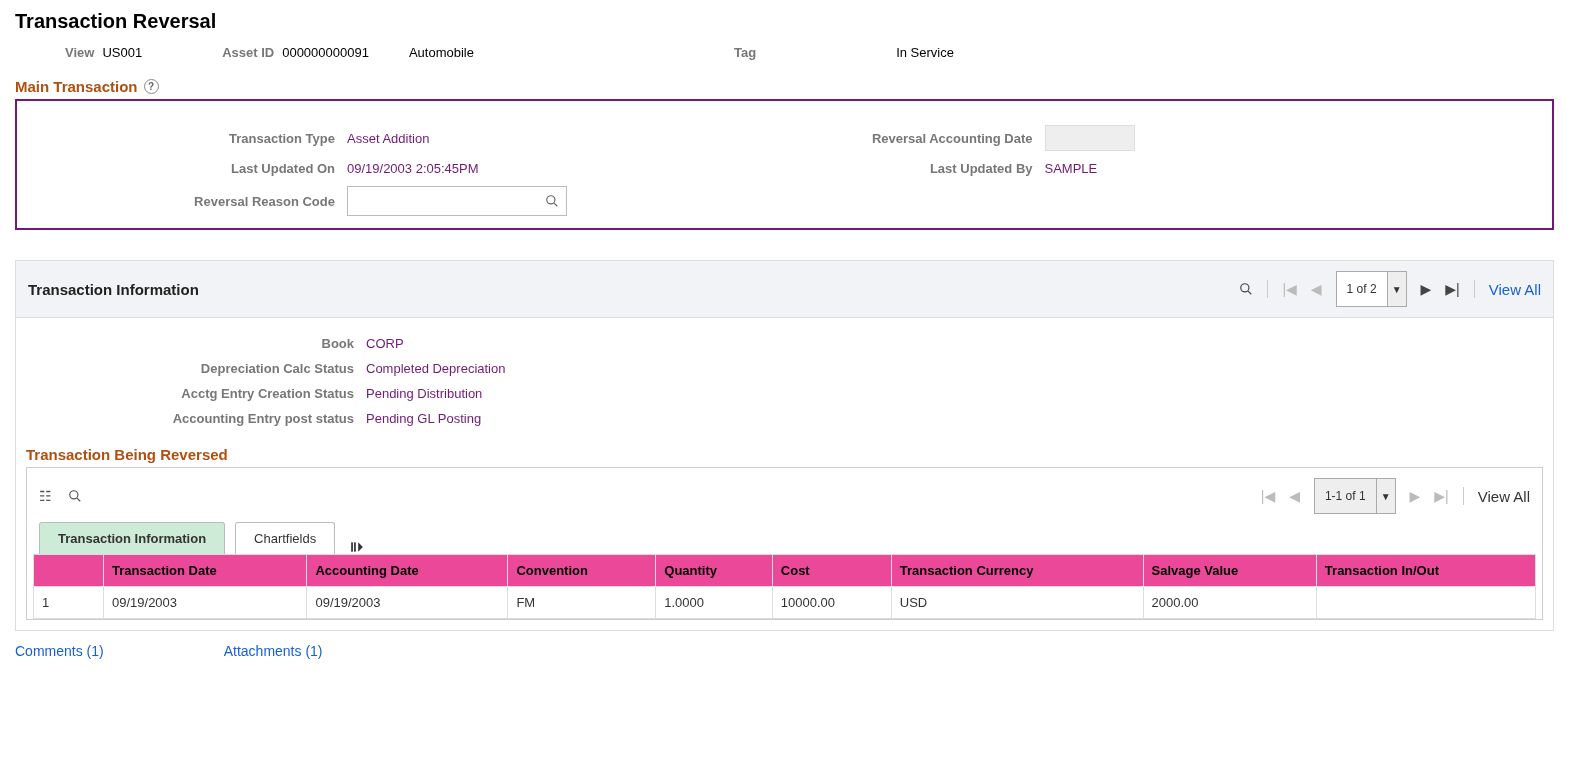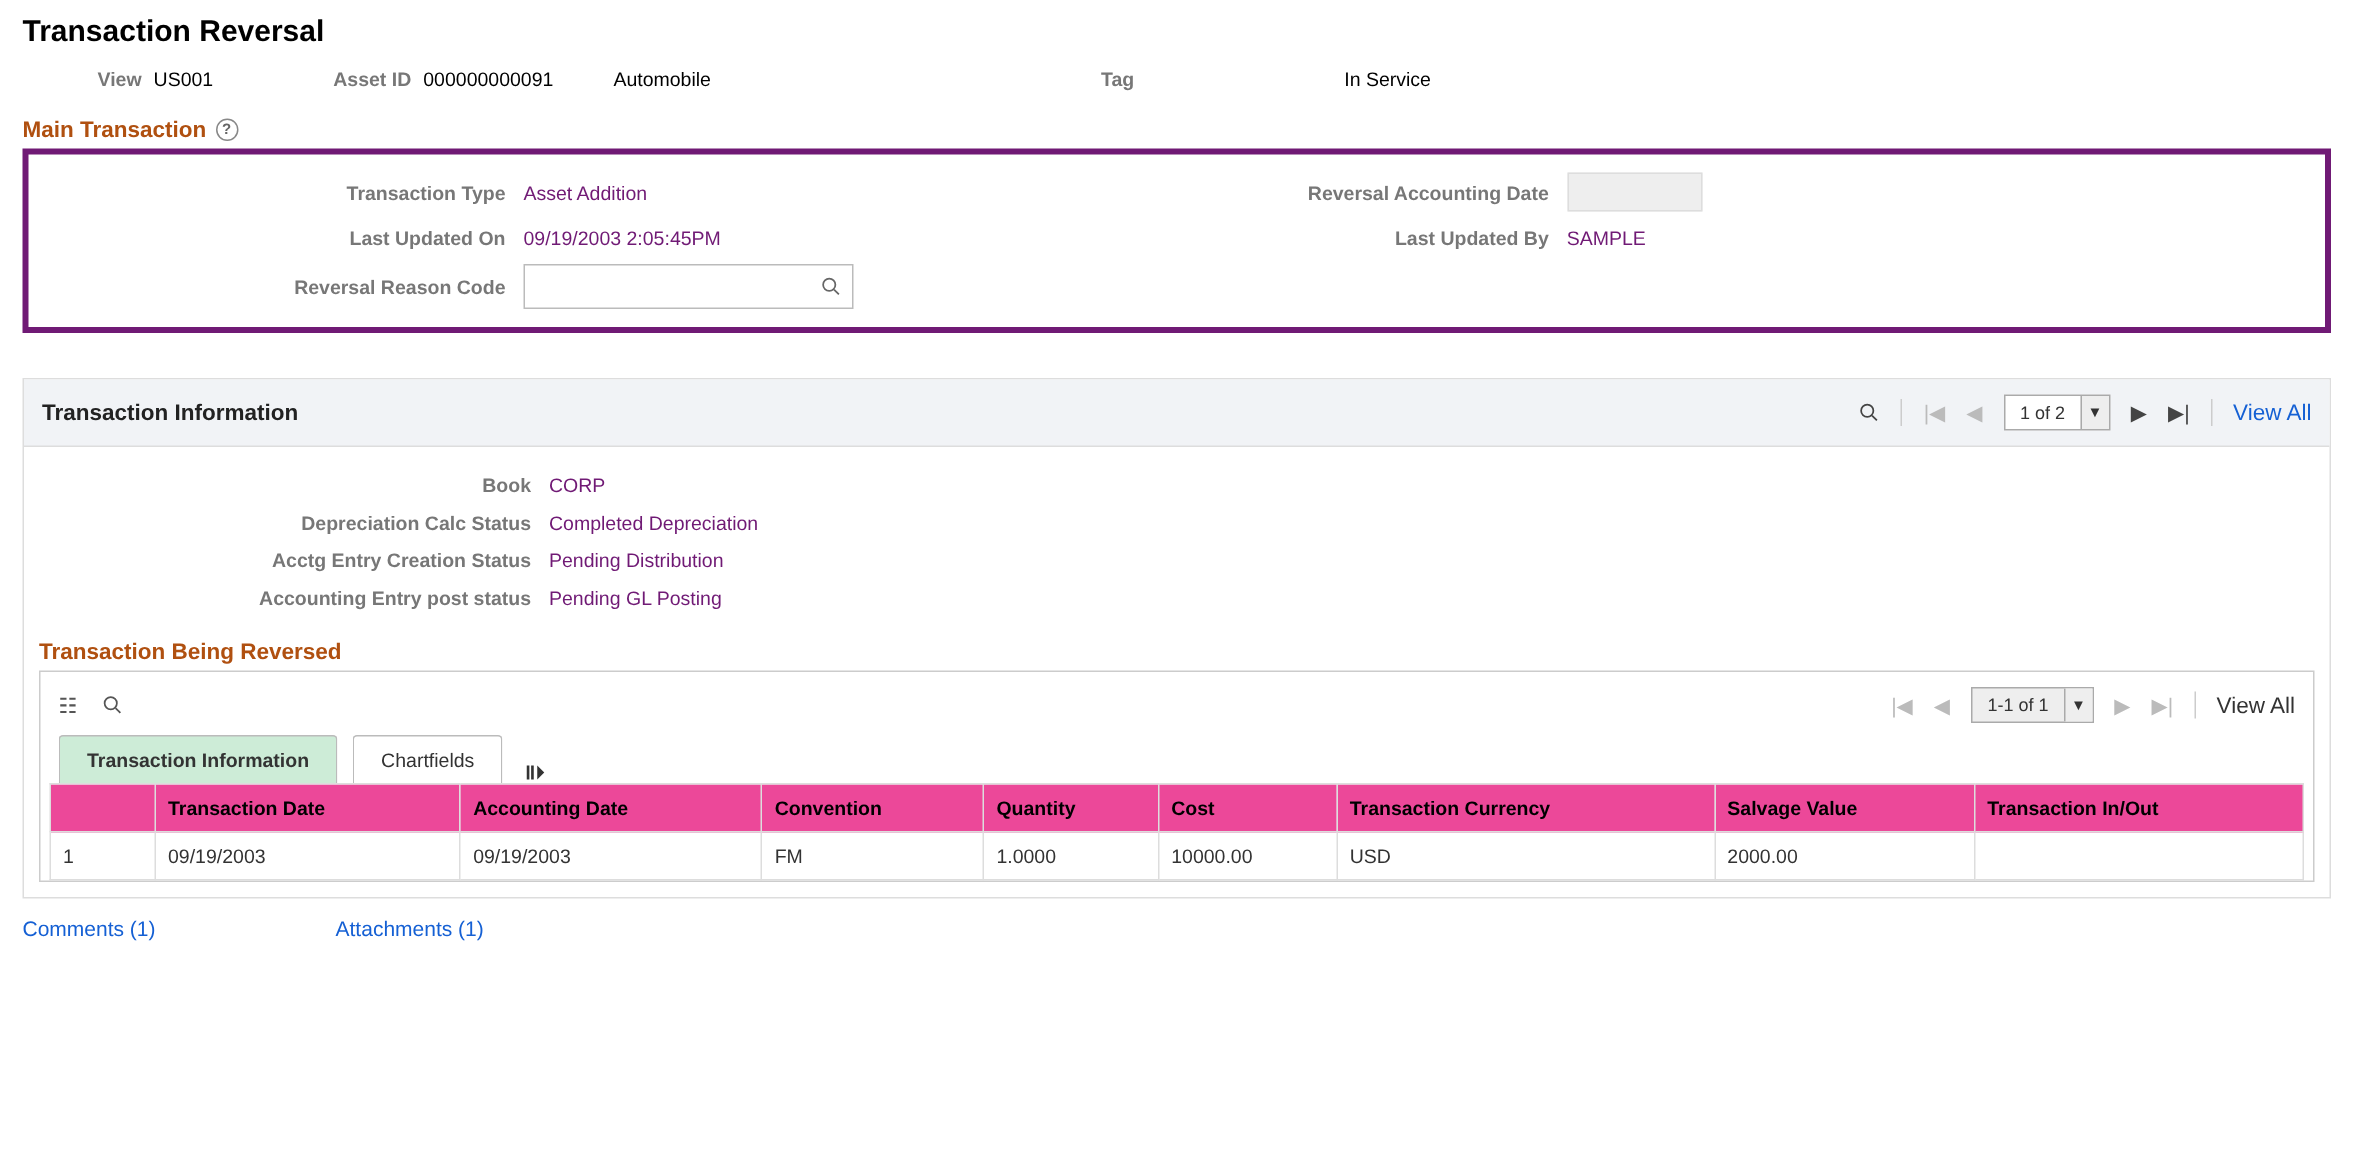--- a/index.html
+++ b/index.html
@@ -17,21 +17,21 @@
 
   .section-title {
     color: #b05010; font-weight: bold; font-size: 15px;
     display: inline-flex; align-items: center; margin-bottom: 4px;
   }
   .help-icon {
     display: inline-flex; align-items: center; justify-content: center;
     width: 15px; height: 15px; border: 1px solid #888; border-radius: 50%;
     font-size: 10px; color: #666; margin-left: 6px;
   }
-  .box { border: 4px solid #701a75; padding: 12px 10px 12px 10px; }
+  .box { border: 2px solid #701a75; padding: 24px 10px 12px 10px; }
 
   .form-grid { display: grid; grid-template-columns: 320px 1fr 200px 1fr; row-gap: 10px; align-items: center; }
   .flbl { color: #777; font-weight: bold; text-align: right; padding-right: 12px; }
   .fval { color: #701a75; }
   .ro-input { width: 90px; height: 26px; background: #eee; border: 1px solid #ddd; }
   .lookup-wrap { position: relative; width: 220px; }
   .lookup-input { width: 100%; height: 30px; border: 1px solid #bbb; padding: 0 28px 0 6px; }
   .lookup-btn {
     position: absolute; right: 0; top: 0; width: 30px; height: 30px;
     border: none; background: transparent; color: #666; cursor: pointer;
@@ -45,21 +45,21 @@
     padding: 10px 12px;
   }
   .panel-hdr-left { font-weight: bold; color: #222; font-size: 15px; }
   .panel-hdr-right { display: flex; align-items: center; gap: 14px; }
   .tb-search { color: #444; cursor: pointer; }
   .sep { width: 1px; height: 18px; background: #ccc; }
   .nav-btn, .nav-btn-dis { background: transparent; border: none; font-size: 14px; cursor: pointer; color: #444; }
   .nav-btn-dis { color: #bbb; cursor: default; }
   .page-ind {
     border: 1px solid #aaa; background: #fff;
-    display: inline-flex; align-items: center; height: 24px; font-size: 12px;
+    display: inline-flex; align-items: center; height: 36px; font-size: 12px;
   }
   .page-ind span { padding: 0 10px; }
   .page-ind .dd { border-left: 1px solid #aaa; padding: 0 4px; background: #eee; height: 100%; display: flex; align-items: center; font-size: 10px; }
   .view-all { color: #1560d4; cursor: pointer; text-decoration: none; font-size: 15px; }
   .view-all.plain { color: #333; }
 
   .panel-body { padding: 18px 10px 10px 10px; }
   .info-grid { display: grid; grid-template-columns: 340px 1fr; row-gap: 10px; margin-bottom: 20px; }
 
   .sub-title { color: #b05010; font-weight: bold; font-size: 15px; margin: 6px 0 4px 0; }

